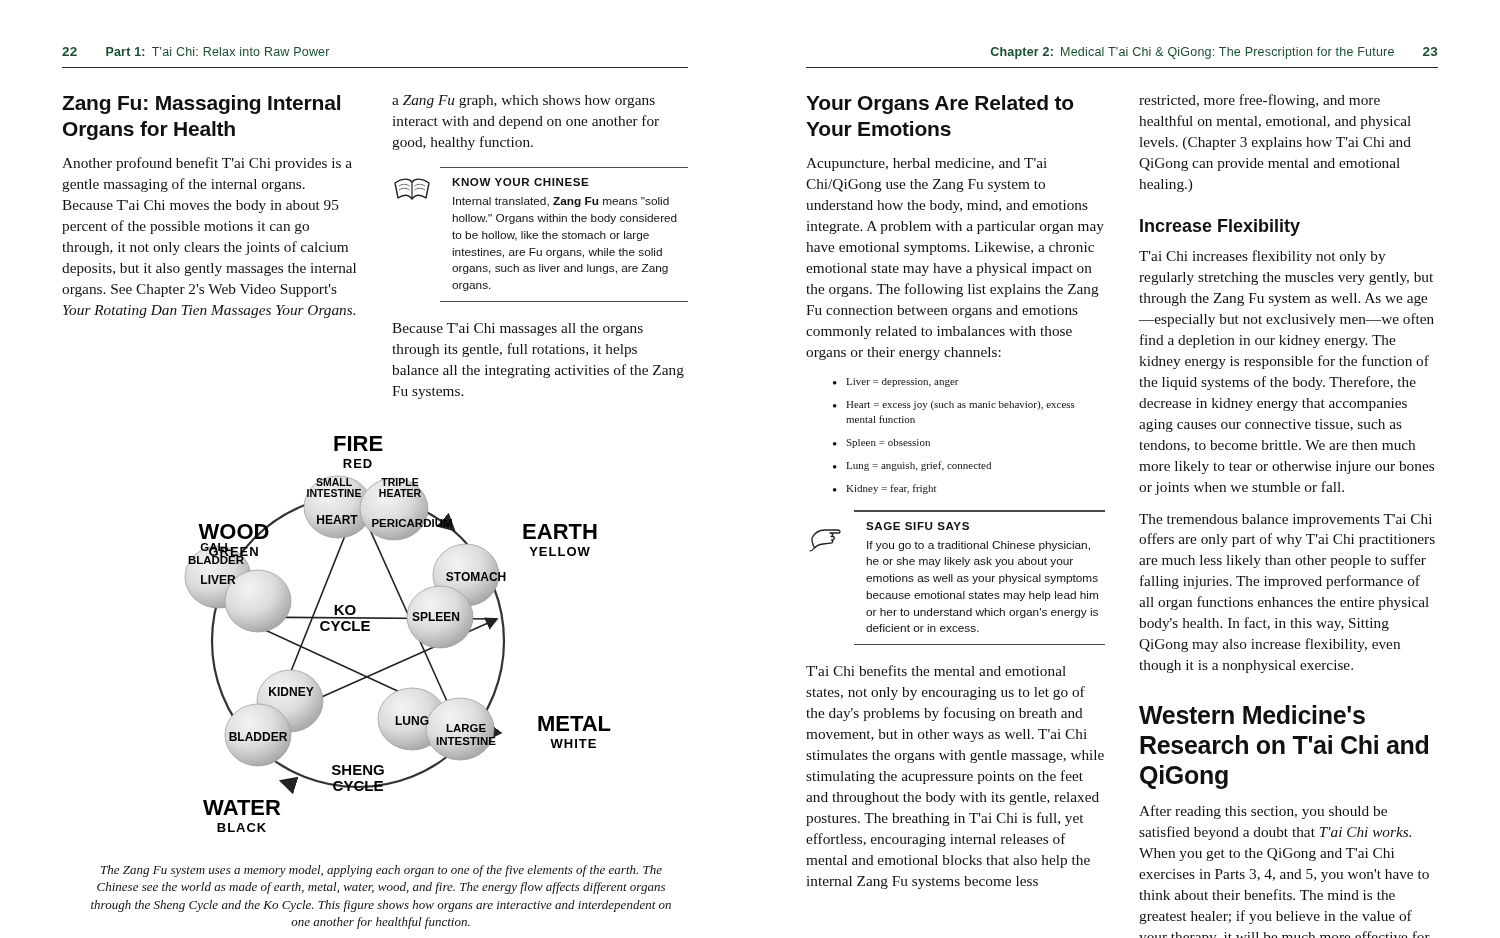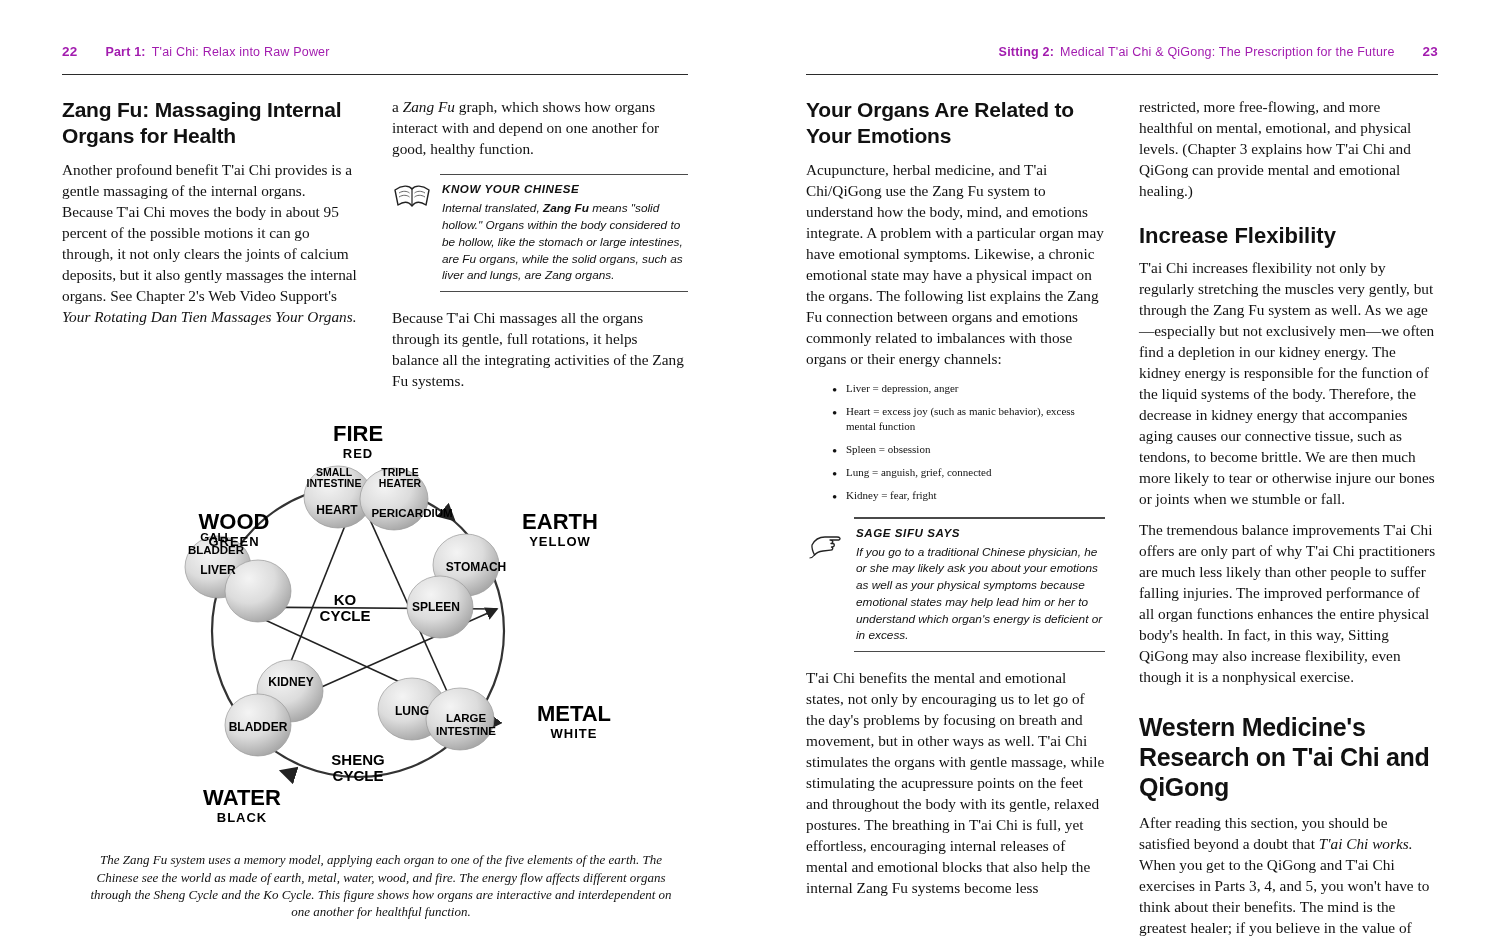--- a/index.html
+++ b/index.html
@@ -29,22 +29,22 @@
   .page-left { padding: 44px 62px 30px 62px; }
   .page-right { padding: 44px 62px 30px 56px; }
 
   
   .runhead {
     display: flex;
     align-items: baseline;
     font-family: "Liberation Sans", sans-serif;
     font-size: 12.5px;
     letter-spacing: .2px;
-    color: #a21caf;
-    padding-bottom: 15px;
+    color: #14532d;
+    padding-bottom: 8px;
     border-bottom: 1.6px solid #2b2b2b;
   }
   .runhead.left .folio { font-weight: bold; font-size: 13.5px; margin-right: 28px; }
   .runhead.left .part  { font-weight: bold; margin-right: 6px; }
   .runhead.right { justify-content: flex-end; }
   .runhead.right .chap { font-weight: bold; margin-right: 6px; }
   .runhead.right .folio { font-weight: bold; font-size: 13.5px; margin-left: 28px; }
   .runhead .title { font-weight: normal; }
 
   
@@ -58,21 +58,21 @@
   h1.head {
     font-family: "Liberation Sans", sans-serif;
     font-size: 21px;
     line-height: 1.22;
     font-weight: bold;
     margin: 0 0 12px 0;
     letter-spacing: -0.2px;
   }
   h2.subhead {
     font-family: "Liberation Sans", sans-serif;
-    font-size: 22px;
+    font-size: 18px;
     line-height: 1.24;
     font-weight: bold;
     margin: 20px 0 9px 0;
   }
   h2.bighead {
     font-family: "Liberation Sans", sans-serif;
     font-size: 25px;
     line-height: 1.2;
     font-weight: bold;
     margin: 24px 0 11px 0;
@@ -111,22 +111,21 @@
     margin: 14px 0 16px 0;
     position: relative;
   }
   .sidebar .rule {
     height: 1.4px;
     background: #4a4a4a;
     margin-left: 48px;
   }
   .sidebar .sb-inner {
     display: flex;
-    gap: 10px;
-    font-style: italic;
+    gap: 20px;
   }
   .sidebar .sb-icon {
     width: 40px;
     flex: 0 0 40px;
     padding-top: 6px;
   }
   .sidebar .sb-body { flex: 1; }
   .sb-title {
     font-family: "Liberation Sans", sans-serif;
     font-weight: bold;
@@ -296,21 +295,21 @@
           <text x="296" y="362" font-size="15">CYCLE</text>
         </g>
       </svg>
       <div class="caption">The Zang Fu system uses a memory model, applying each organ to one of the five elements of the earth. The Chinese see the world as made of earth, metal, water, wood, and fire. The energy flow affects different organs through the Sheng Cycle and the Ko Cycle. This figure shows how organs are interactive and interdependent on one another for healthful function.</div>
     </div>
   </div>
 
   <div class="page page-right">
 
     <div class="runhead right">
-      <span class="chap">Sitting 2:</span>
+      <span class="chap">Chapter 2:</span>
       <span class="title">Medical T'ai Chi &amp; QiGong: The Prescription for the Future</span>
       <span class="folio">23</span>
     </div>
 
     <div class="cols">
 
       <div class="col">
         <h1 class="head">Your Organs Are Related to Your Emotions</h1>
         <p class="body">Acupuncture, herbal medicine, and T'ai Chi/QiGong use the Zang Fu system to understand how the body, mind, and emotions integrate. A problem with a particular organ may have emotional symptoms. Likewise, a chronic emotional state may have a physical impact on the organs. The following list explains the Zang Fu connection between organs and emotions commonly related to imbalances with those organs or their energy channels:</p>
 

